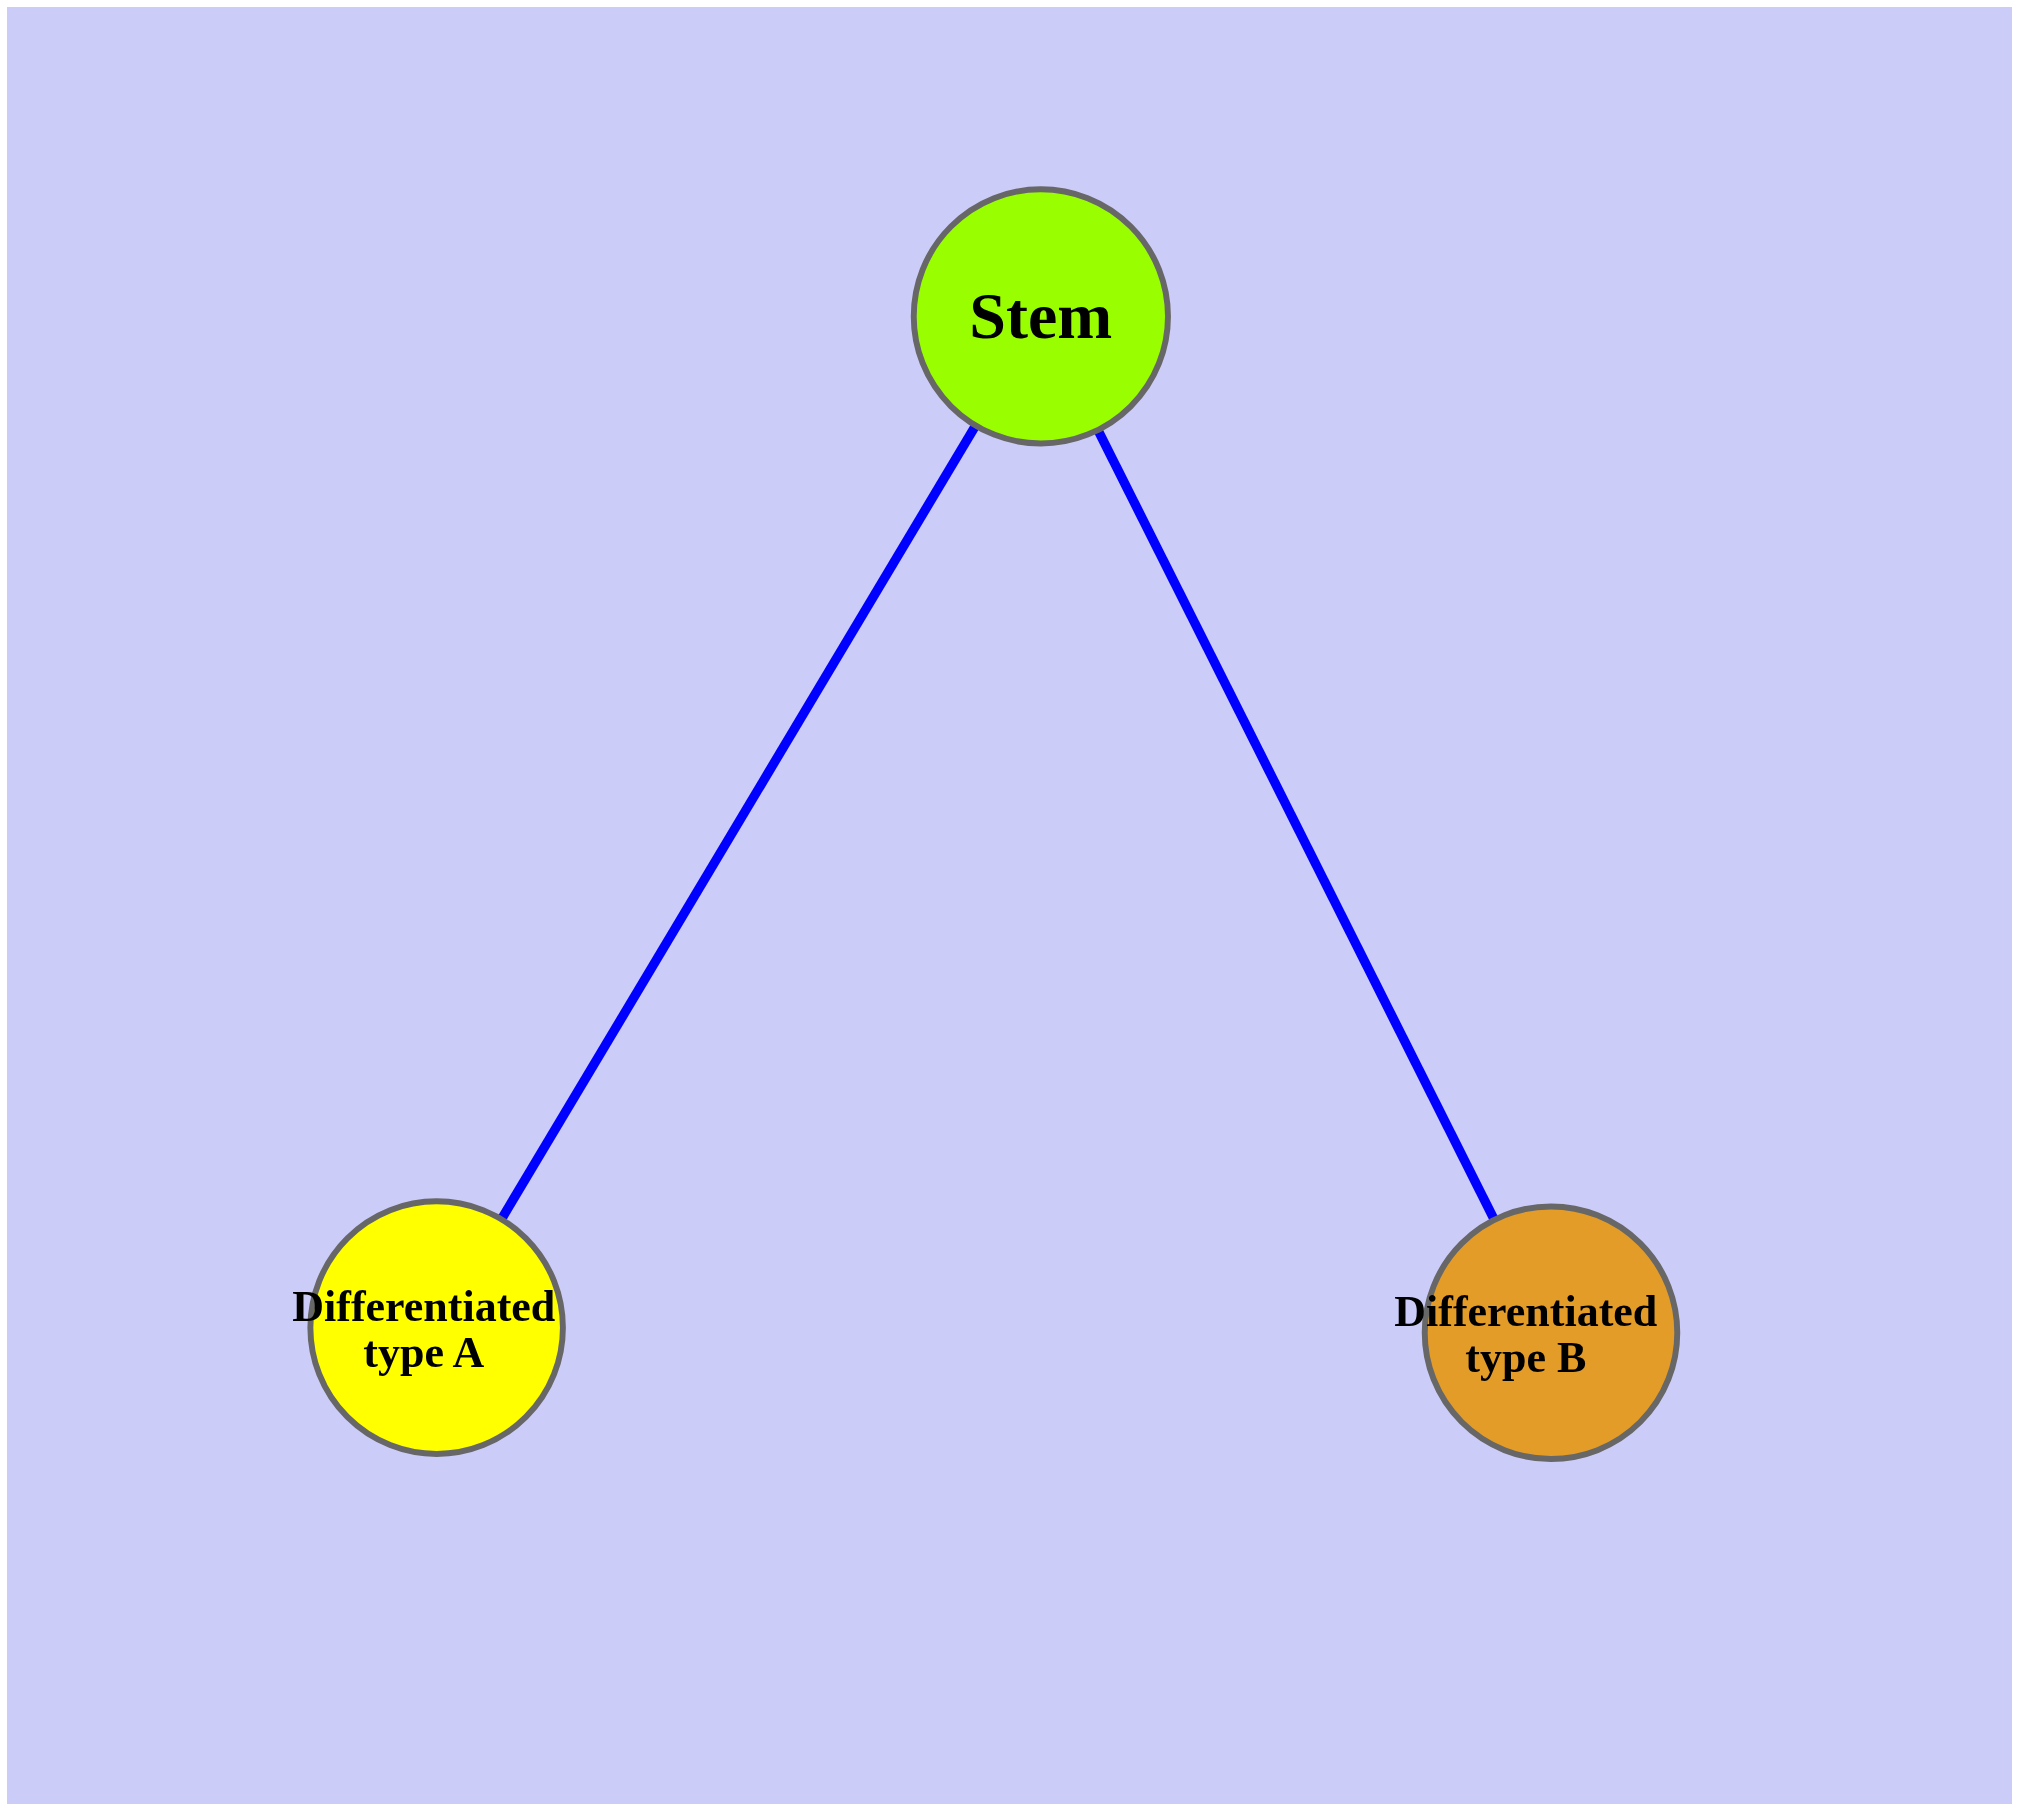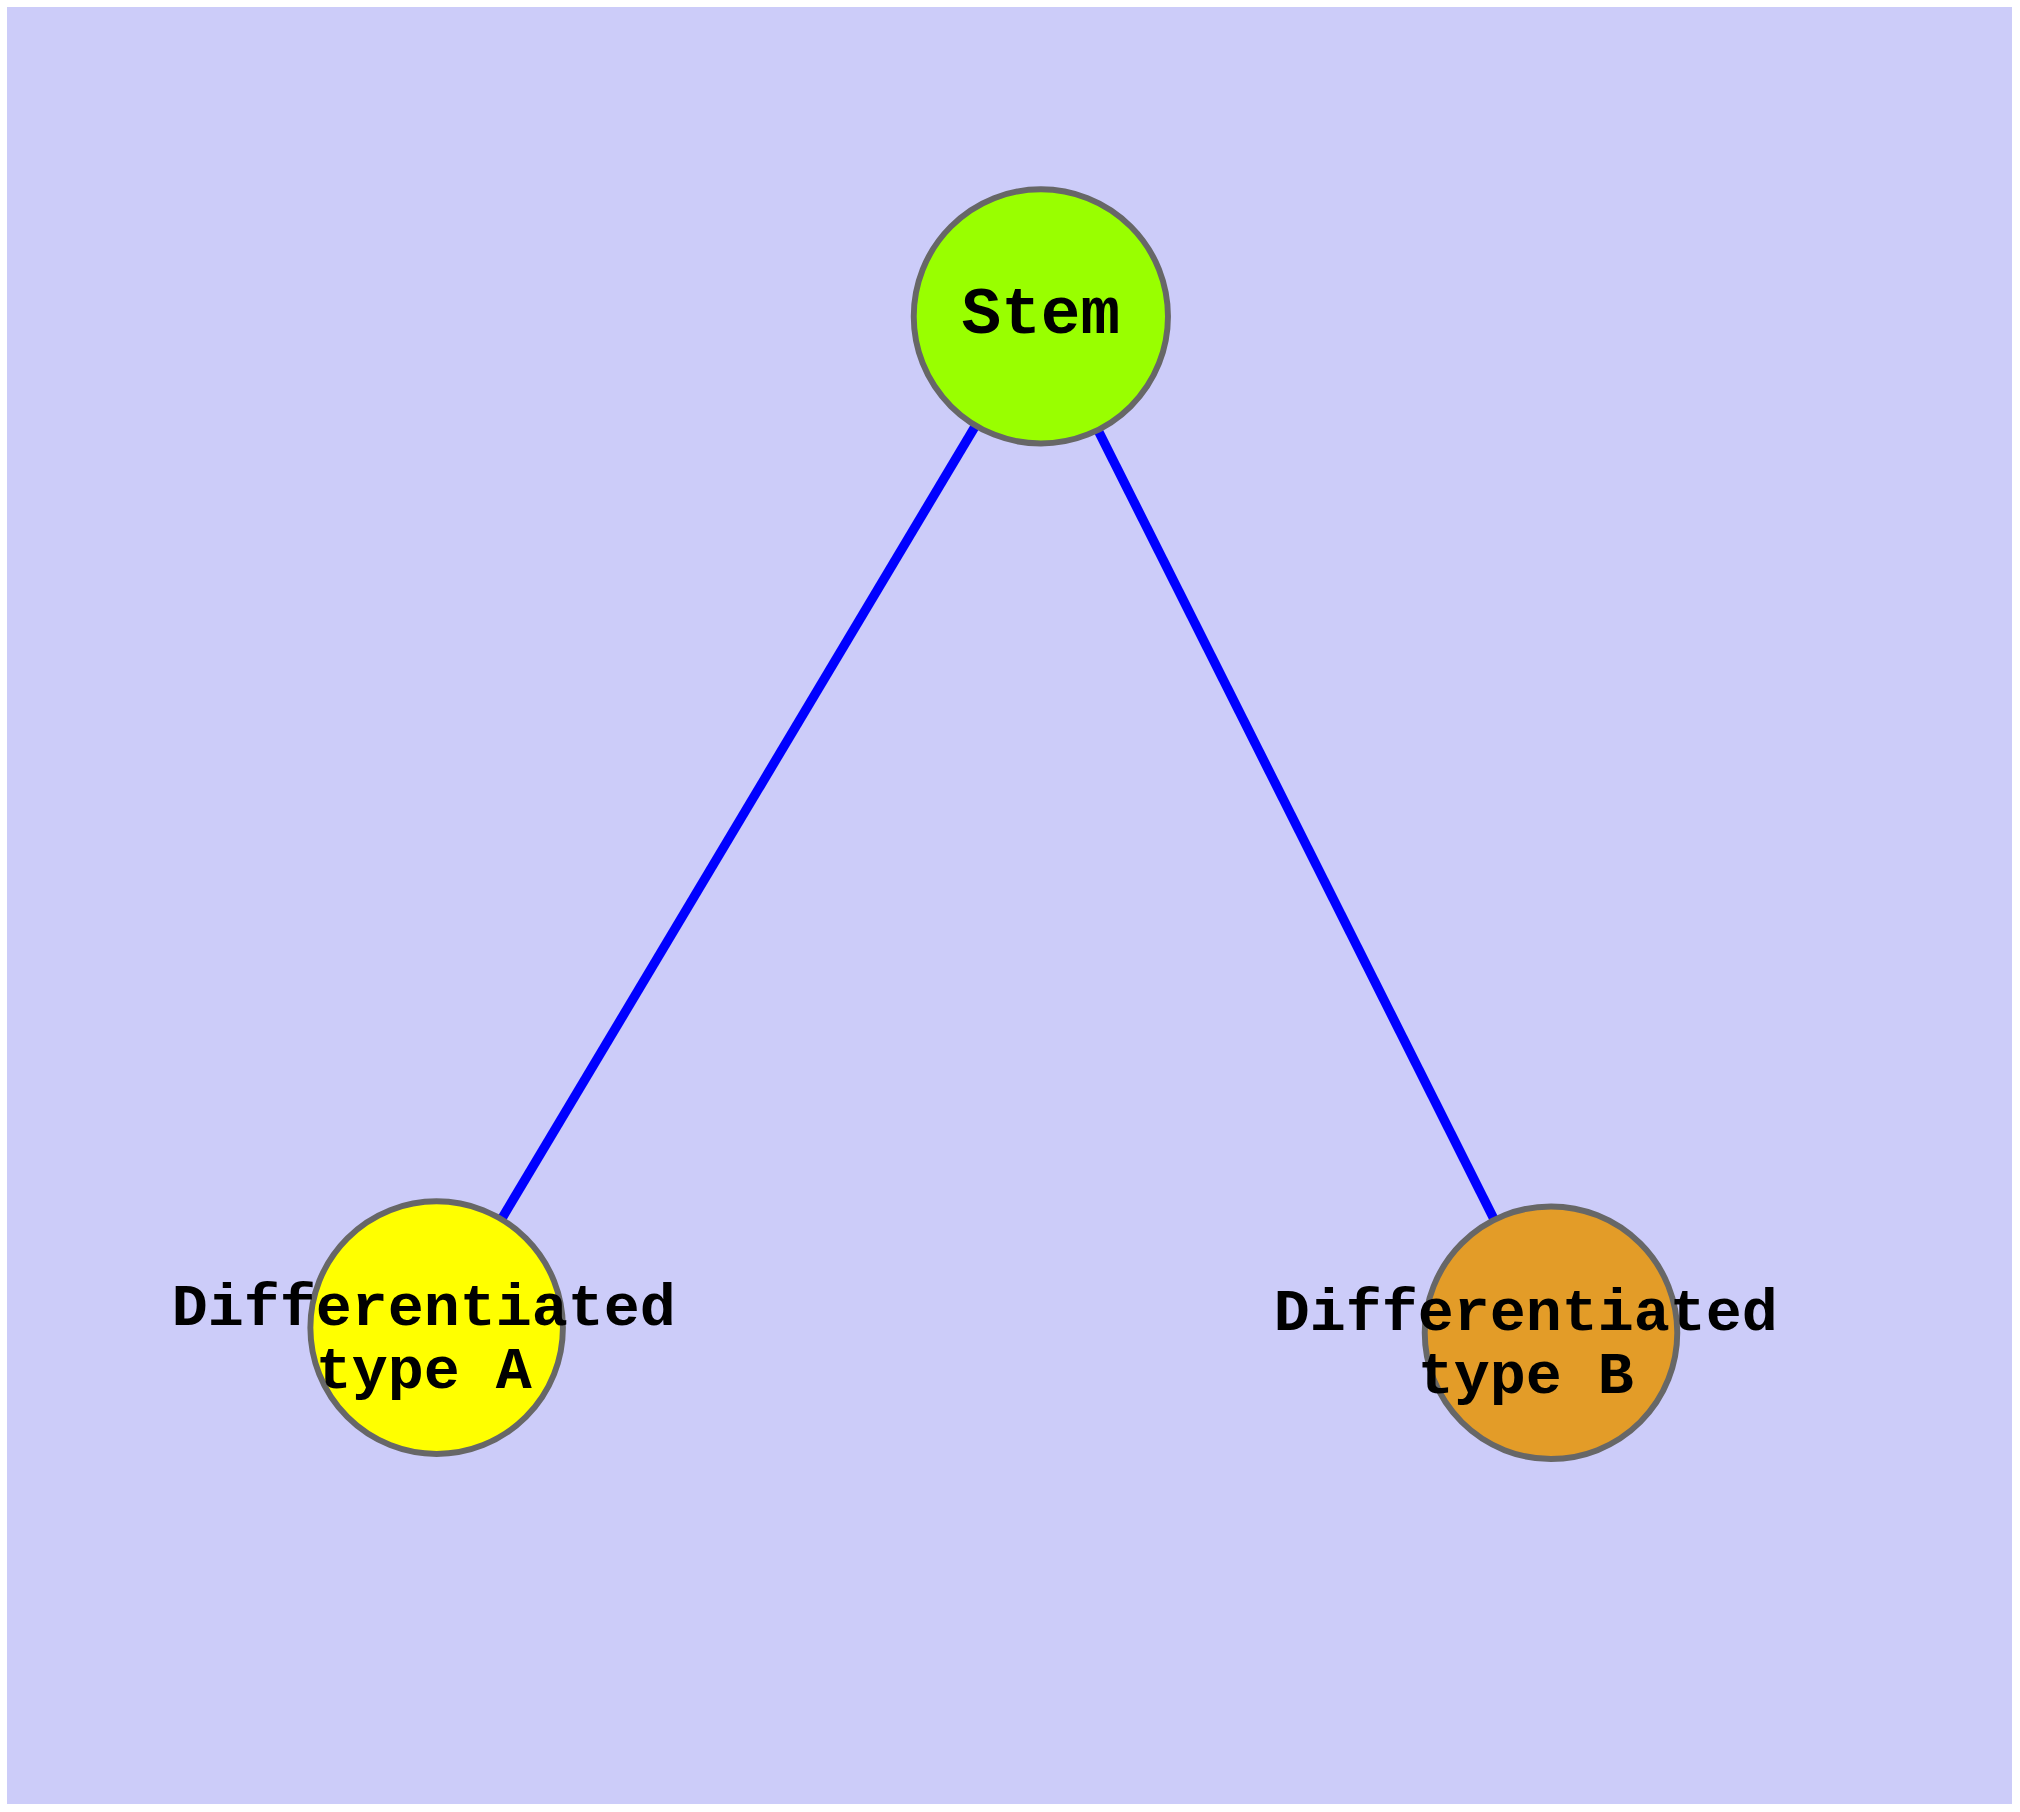--- a/index.html
+++ b/index.html
@@ -6,21 +6,21 @@
     margin: 0;
     padding: 0;
     background: #ffffff;
   }
   #stage {
     position: relative;
     width: 2021px;
     height: 1812px;
     background: #ffffff;
     overflow: hidden;
-    font-family: Liberation Mono, monospace;
+    font-family: Liberation Serif, serif;
   }
   #canvas {
     position: absolute;
     left: 6.8px;
     top: 6.8px;
     width: 2005px;
     height: 1797px;
     background: #ccccf9;
   }
   #graph-svg {
@@ -38,22 +38,21 @@
     font-weight: bold;
     line-height: 1.06;
     white-space: pre;
     pointer-events: none;
     transform: translate(-50%, -50%);
   }
   .node-label.stem {
     font-size: 66px;
   }
   .node-label.leaf {
-    font-size: 60px;
-    margin-top: 11px;
+    font-size: 44px;
   }
 </style>
 </head>
 <body>
 
 <div id="stage">
   <div id="canvas">
 
     <svg id="graph-svg" viewBox="0 0 2366 2120" preserveAspectRatio="none">
       <g id="edges-layer">

